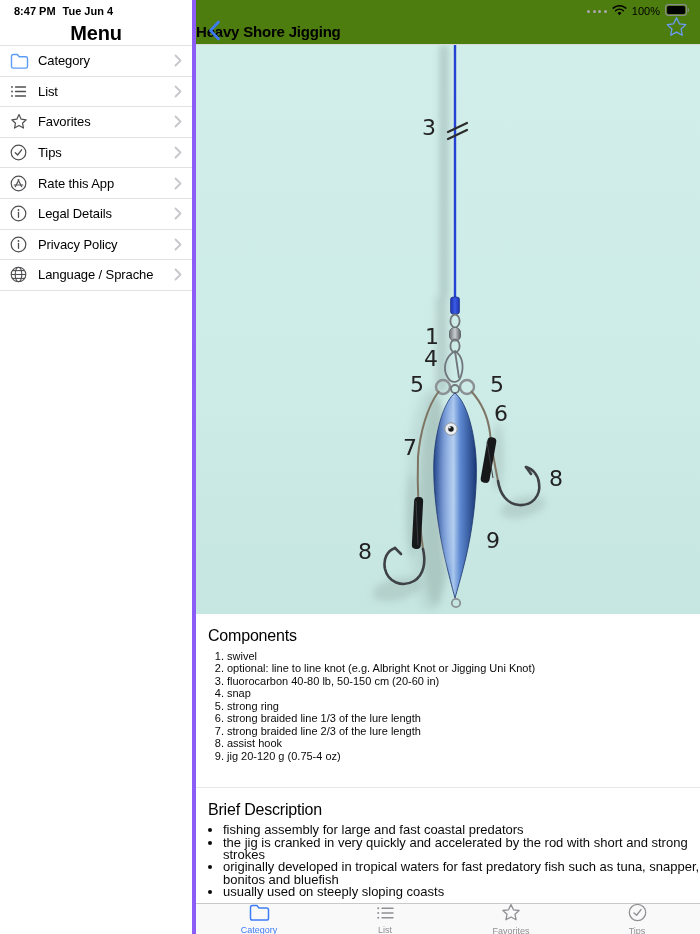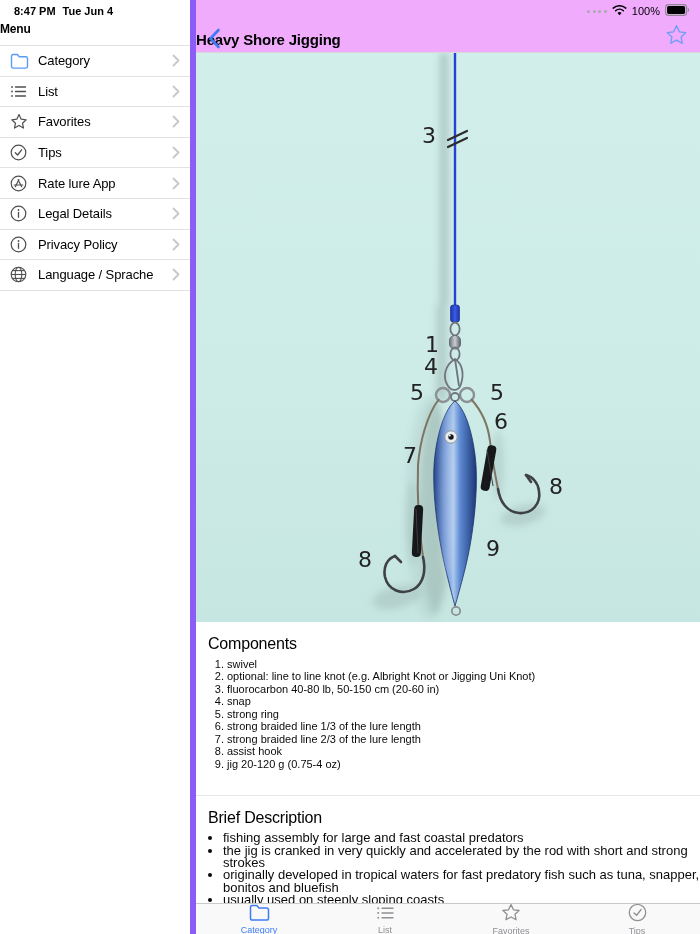--- a/index.html
+++ b/index.html
@@ -1,33 +1,33 @@
 <!DOCTYPE html>
 <html><head>
 <meta charset="utf-8">
 <style>
   * { margin:0; padding:0; box-sizing:border-box; }
   html,body { width:700px; height:934px; }
   body { font-family:"Liberation Sans","DejaVu Sans",sans-serif; background:#fff; color:#000; }
   .app { width:700px; height:934px; display:flex; overflow:hidden; background:#fff; }
 
   
-  .sidebar { width:196px; min-width:196px; border-right:6px solid #8b5cf6; display:flex; flex-direction:column; background:#fff; }
+  .sidebar { width:196px; min-width:196px; border-right:4px solid #8b5cf6; display:flex; flex-direction:column; background:#fff; }
   .status-left { height:20px; padding:5px 0 0 14px; font-size:11px; font-weight:600; letter-spacing:0; color:#000; }
   .status-left .date { font-weight:600; margin-left:7px; }
-  .menu-title { height:25px; font-size:12px; font-weight:700; letter-spacing:-0.2px; padding-top:2px; }
+  .menu-title { height:25px; text-align:center; font-size:20px; font-weight:700; letter-spacing:-0.2px; padding-top:2px; }
   .menu-list { border-top:1px solid #e2e2e4; }
   .menu-row { height:30.6px; display:flex; align-items:center; border-bottom:1px solid #e2e2e4; padding:0 10px; cursor:default; background:#fff; }
   .menu-row .mi { width:24px; display:flex; align-items:center; justify-content:flex-start; }
   .menu-row .ml { flex:1; font-size:13px; letter-spacing:-0.1px; color:#000; padding-left:4px; }
   .menu-row .chev { color:#c7c7cc; display:flex; align-items:center; }
 
   
   .content { flex:1; display:flex; flex-direction:column; background:#fff; min-width:0; }
-  .content-header { height:53px; background:#f0abfc; border-bottom:1px solid #d8d8da; position:relative; }
+  .content-header { height:45px; background:#4d7c0f; border-bottom:1px solid #d8d8da; position:relative; }
   .status-right { position:absolute; top:4px; right:10px; display:flex; align-items:center; gap:5px; font-size:11px; font-weight:500; }
   .cell-dots { display:flex; gap:2.5px; align-items:center; }
   .cell-dots i { width:3px; height:3px; border-radius:50%; background:#a9a9ad; display:block; }
   .nav-row { position:absolute; left:0; right:0; bottom:0; height:26px; display:flex; align-items:center; }
   .back-btn { position:absolute; left:12px; top:0; height:24px; display:flex; align-items:center; cursor:pointer; }
   .nav-title { flex:1; text-align:left; font-size:15px; font-weight:600; letter-spacing:-0.2px; }
   .fav-btn { position:absolute; right:12px; top:-2px; cursor:pointer; }
 
   .scroll { flex:1; overflow:hidden; }
   .figure-wrap { width:504px; height:569px; line-height:0; }
@@ -129,21 +129,21 @@
         <span class="mi">
           <svg width="17" height="17" viewBox="0 0 17 17">
               <circle cx="8.5" cy="8.5" r="7.3" fill="none" stroke="#4f4f52" stroke-width="1.2"></circle>
               <g stroke="#4f4f52" stroke-width="1.2" stroke-linecap="round">
                 <line x1="5.3" y1="11.7" x2="8.9" y2="4.7"></line>
                 <line x1="11.7" y1="11.7" x2="8.1" y2="4.7"></line>
                 <line x1="4.2" y1="10" x2="12.8" y2="10"></line>
               </g>
             </svg>
         </span>
-        <span class="ml">Rate lure App</span>
+        <span class="ml">Rate this App</span>
         <span class="chev">
             <svg width="8" height="13" viewBox="0 0 8 13">
               <polyline points="1.5,1.5 6.5,6.5 1.5,11.5" fill="none" stroke="#c7c7cc" stroke-width="1.8" stroke-linecap="round" stroke-linejoin="round"></polyline>
             </svg>
           </span>
       </div>
 
       <div class="menu-row">
         <span class="mi">
           <svg width="17" height="17" viewBox="0 0 17 17">

